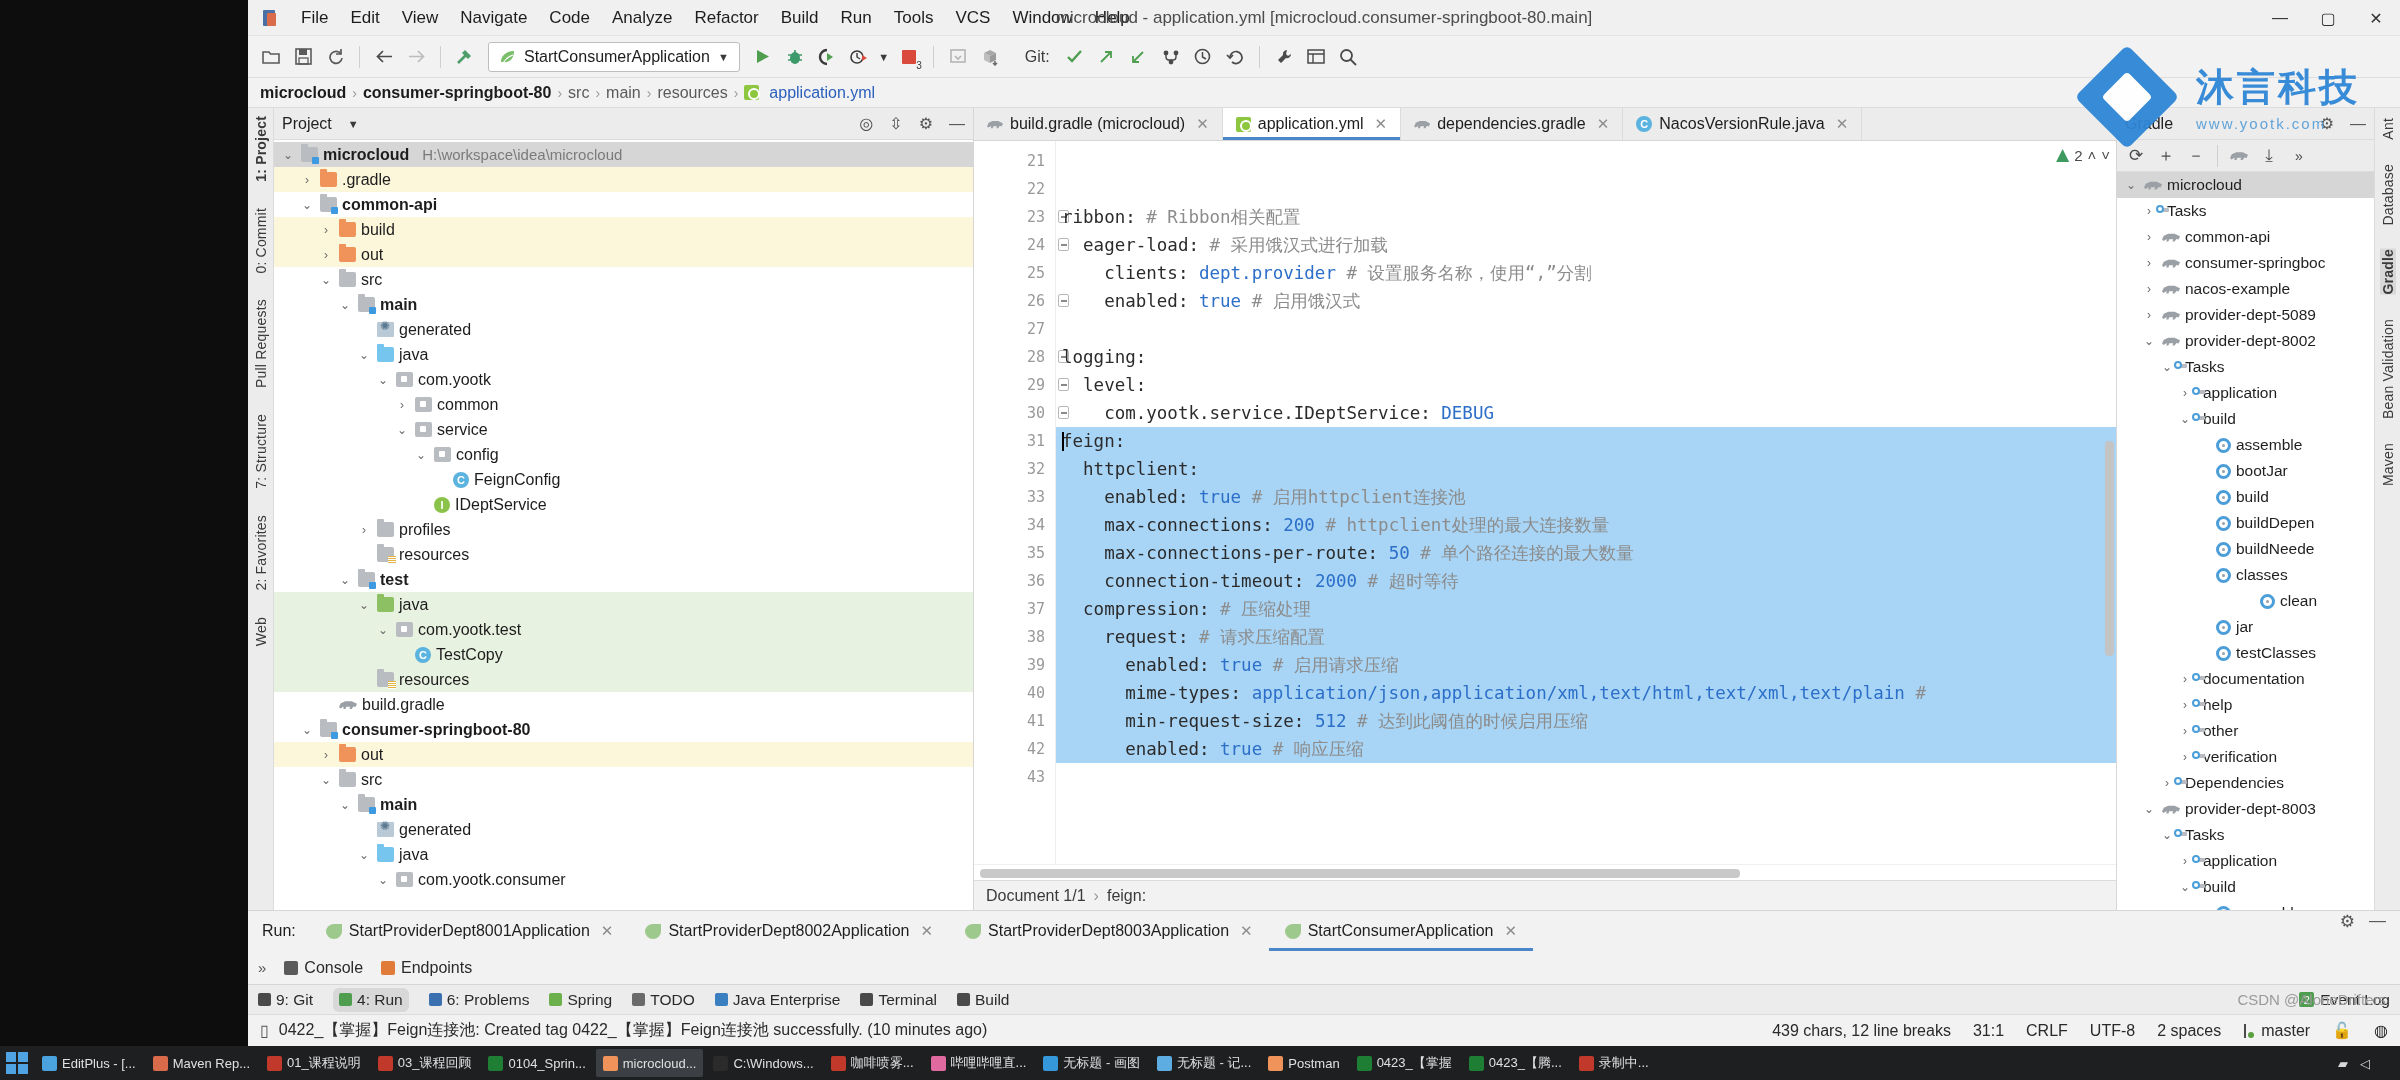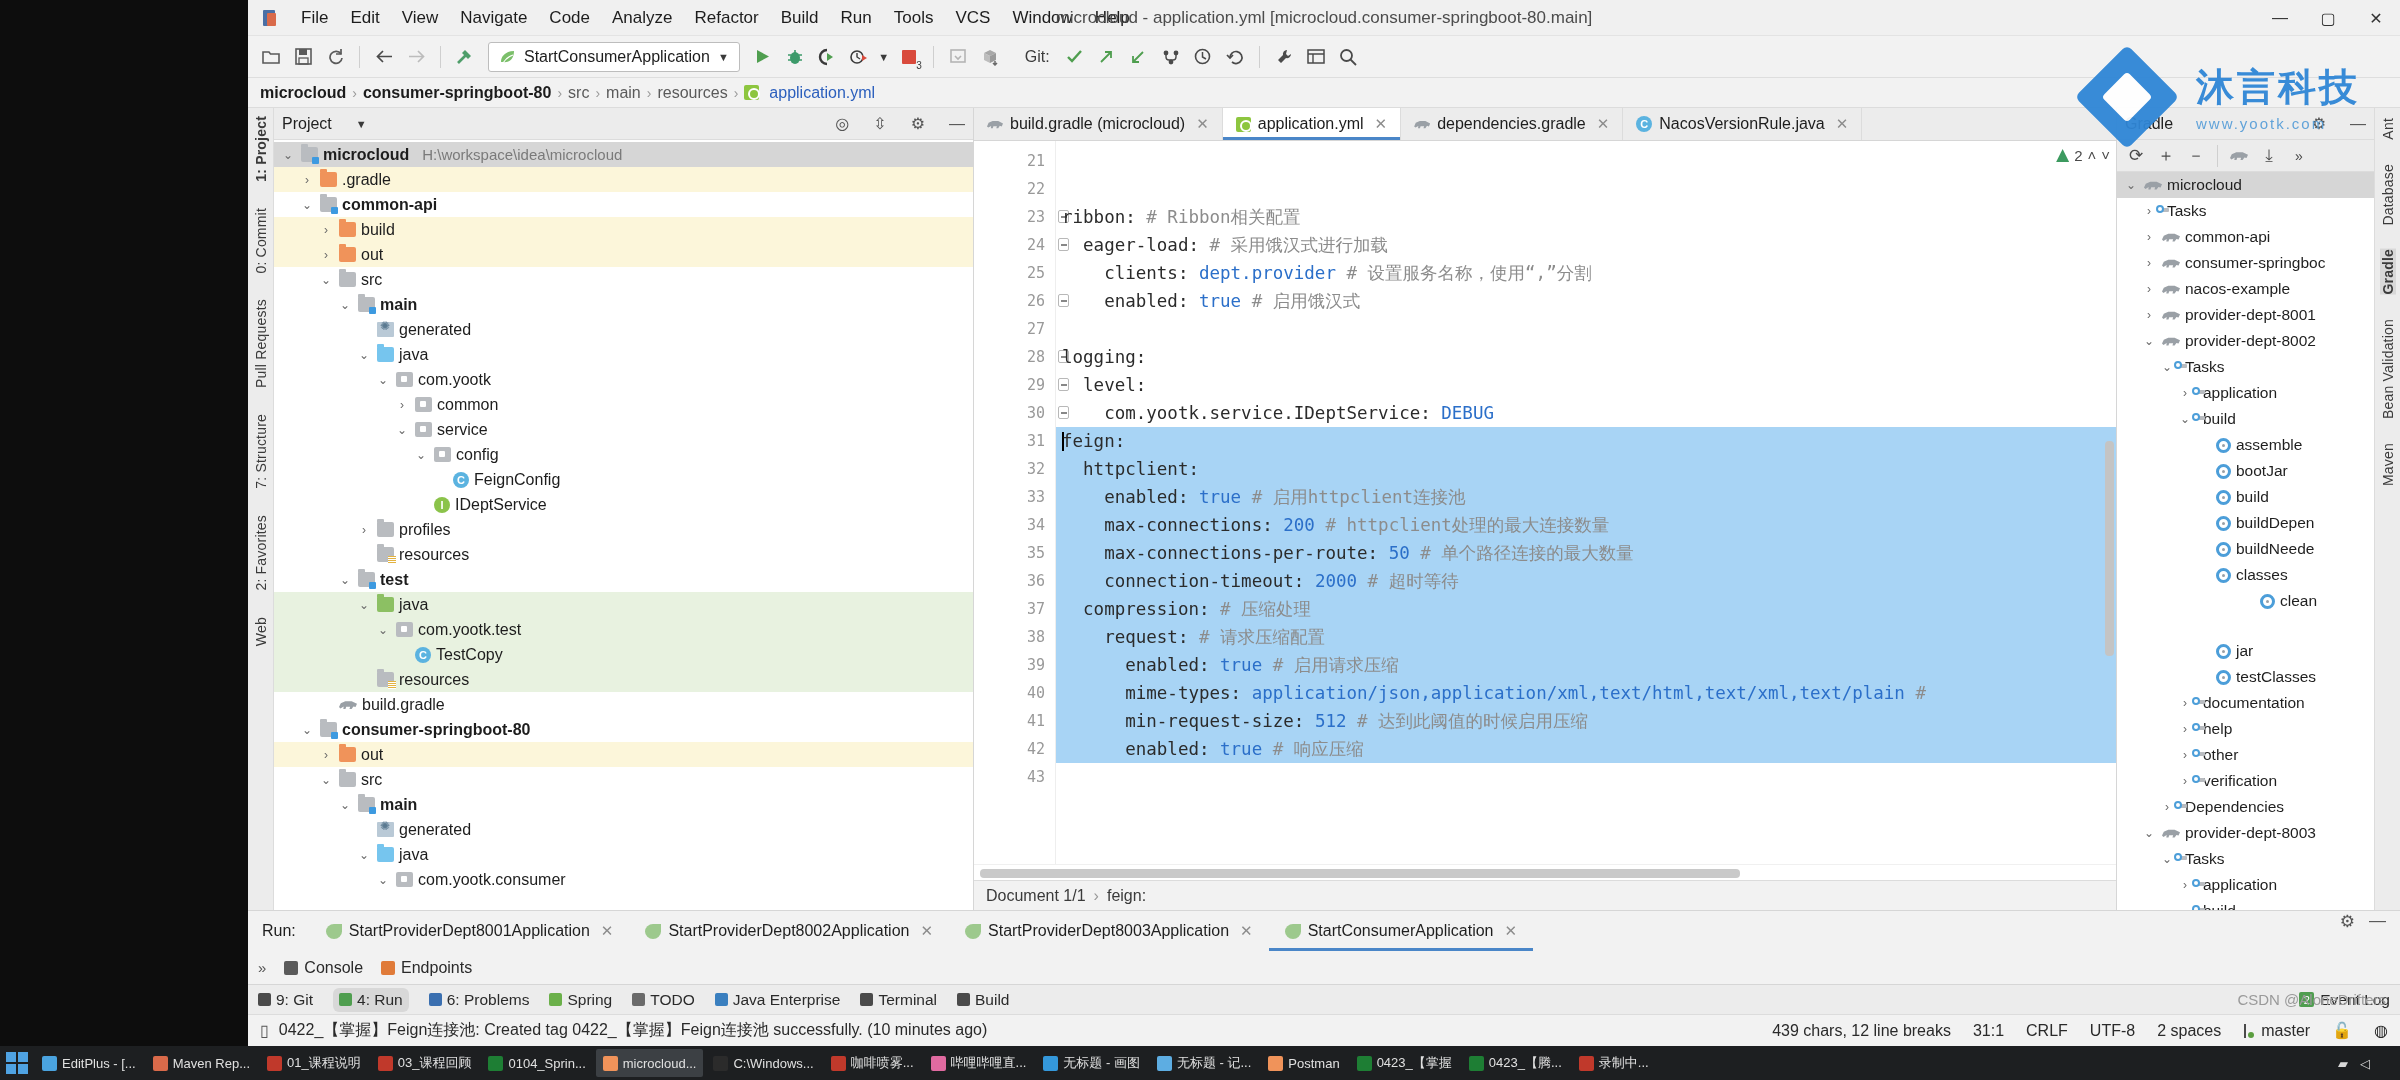--- a/index.html
+++ b/index.html
@@ -54,21 +54,21 @@
   
   .vstrip { width:26px; background:#ececec; border-right:1px solid #dcdcdc;
             display:flex; flex-direction:column; align-items:center; padding-top:8px; gap:26px;}
   .vtab { writing-mode:vertical-rl; transform:rotate(180deg); font-size:14px; color:#3a3a3a;
           white-space:nowrap; letter-spacing:.2px; }
   .vtab.act { font-weight:bold; }
 
   
   .proj { width:700px; background:#fff; border-right:1px solid #d6d6d6; display:flex; flex-direction:column; }
   .panelhdr { height:32px; background:#ececec; display:flex; align-items:center;
-              padding:0 8px; gap:24px; border-bottom:1px solid #dcdcdc; font-size:16px; }
+              padding:0 8px; gap:16px; border-bottom:1px solid #dcdcdc; font-size:16px; }
   .panelhdr .spacer { flex:1; }
   .tree { flex:1; overflow:hidden; padding-top:2px; font-size:16px; }
   .row { height:25px; display:flex; align-items:center; gap:5px; padding-left:6px; white-space:nowrap; }
   .row .arrow { width:16px; text-align:center; color:#6b6b6b; font-size:12px; flex:none; }
   .row .ico { width:17px; height:15px; flex:none; position:relative; }
   .row .nm { color:#1d1d1d; }
   .row .nm.b { font-weight:bold; }
   .row .path { color:#7a7a7a; font-size:15px; margin-left:8px; }
   .row.sel { background:#d6d6d6; }
   .row.hl-yellow { background:#fcf6da; }
@@ -759,21 +759,21 @@
               <span>consumer-springboc</span>
             </div>
             <div class="grow" style="padding-left: 24px;">
               <span class="arrow">›</span>
               <span class="gradle-ico"></span>
               <span>nacos-example</span>
             </div>
             <div class="grow" style="padding-left: 24px;">
               <span class="arrow">›</span>
               <span class="gradle-ico"></span>
-              <span>provider-dept-8001</span>
+              <span>provider-dept-5089</span>
             </div>
             <div class="grow" style="padding-left: 24px;">
               <span class="arrow">⌄</span>
               <span class="gradle-ico"></span>
               <span>provider-dept-8002</span>
             </div>
             <div class="grow" style="padding-left: 42px;">
               <span class="arrow">⌄</span>
               <span class="ico f-grey" style="position: relative;">
                 <i style="position: absolute; right: -2px; bottom: -2px; width: 8px; height: 8px; border-radius: 50%; border: 2px solid rgb(76, 158, 217); background: rgb(255, 255, 255);"></i>
@@ -822,21 +822,21 @@
             <div class="grow" style="padding-left: 78px;">
               <span class="arrow"></span>
               <span class="gear-ico gearblue"></span>
               <span>classes</span>
             </div>
             <div class="grow" style="padding-left: 78px; margin-left: 44px;">
               <span class="arrow"></span>
               <span class="gear-ico gearblue"></span>
               <span>clean</span>
             </div>
-            <div class="grow" style="padding-left: 78px; margin-top: 24px;">
+            <div class="grow" style="padding-left: 78px;">
               <span class="arrow"></span>
               <span class="gear-ico gearblue"></span>
               <span>jar</span>
             </div>
             <div class="grow" style="padding-left: 78px;">
               <span class="arrow"></span>
               <span class="gear-ico gearblue"></span>
               <span>testClasses</span>
             </div>
             <div class="grow" style="padding-left: 60px;">

